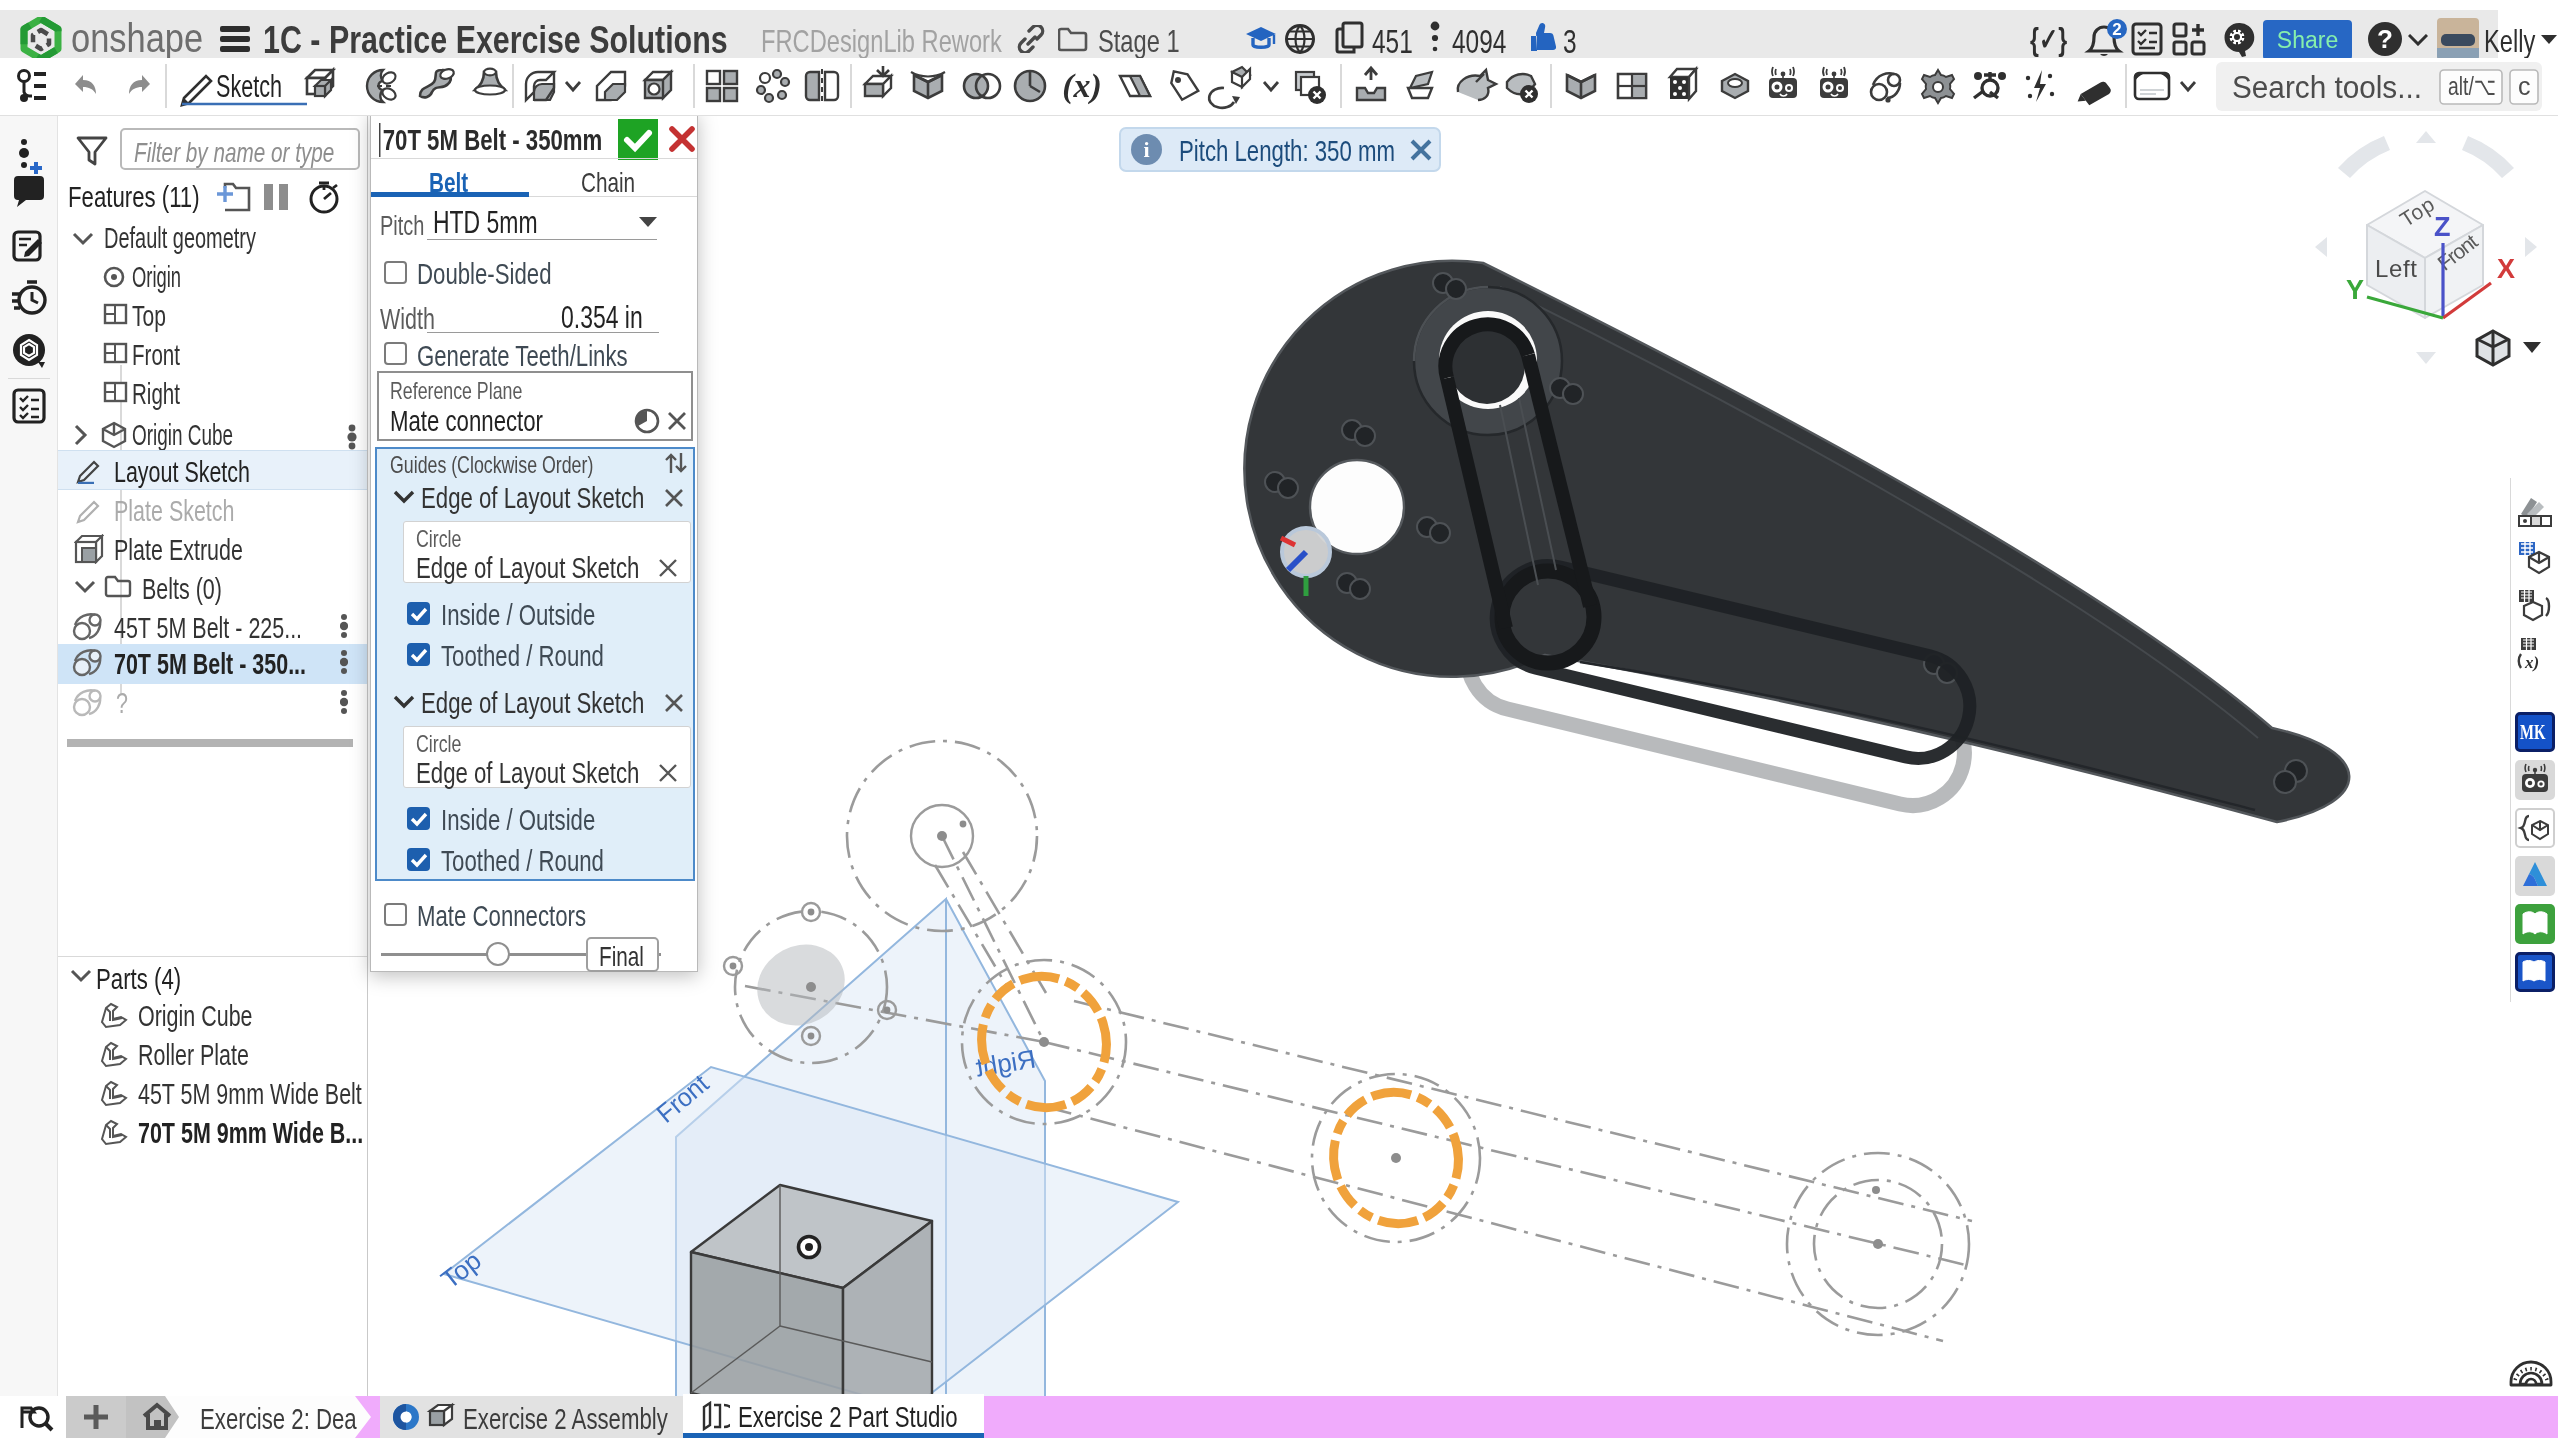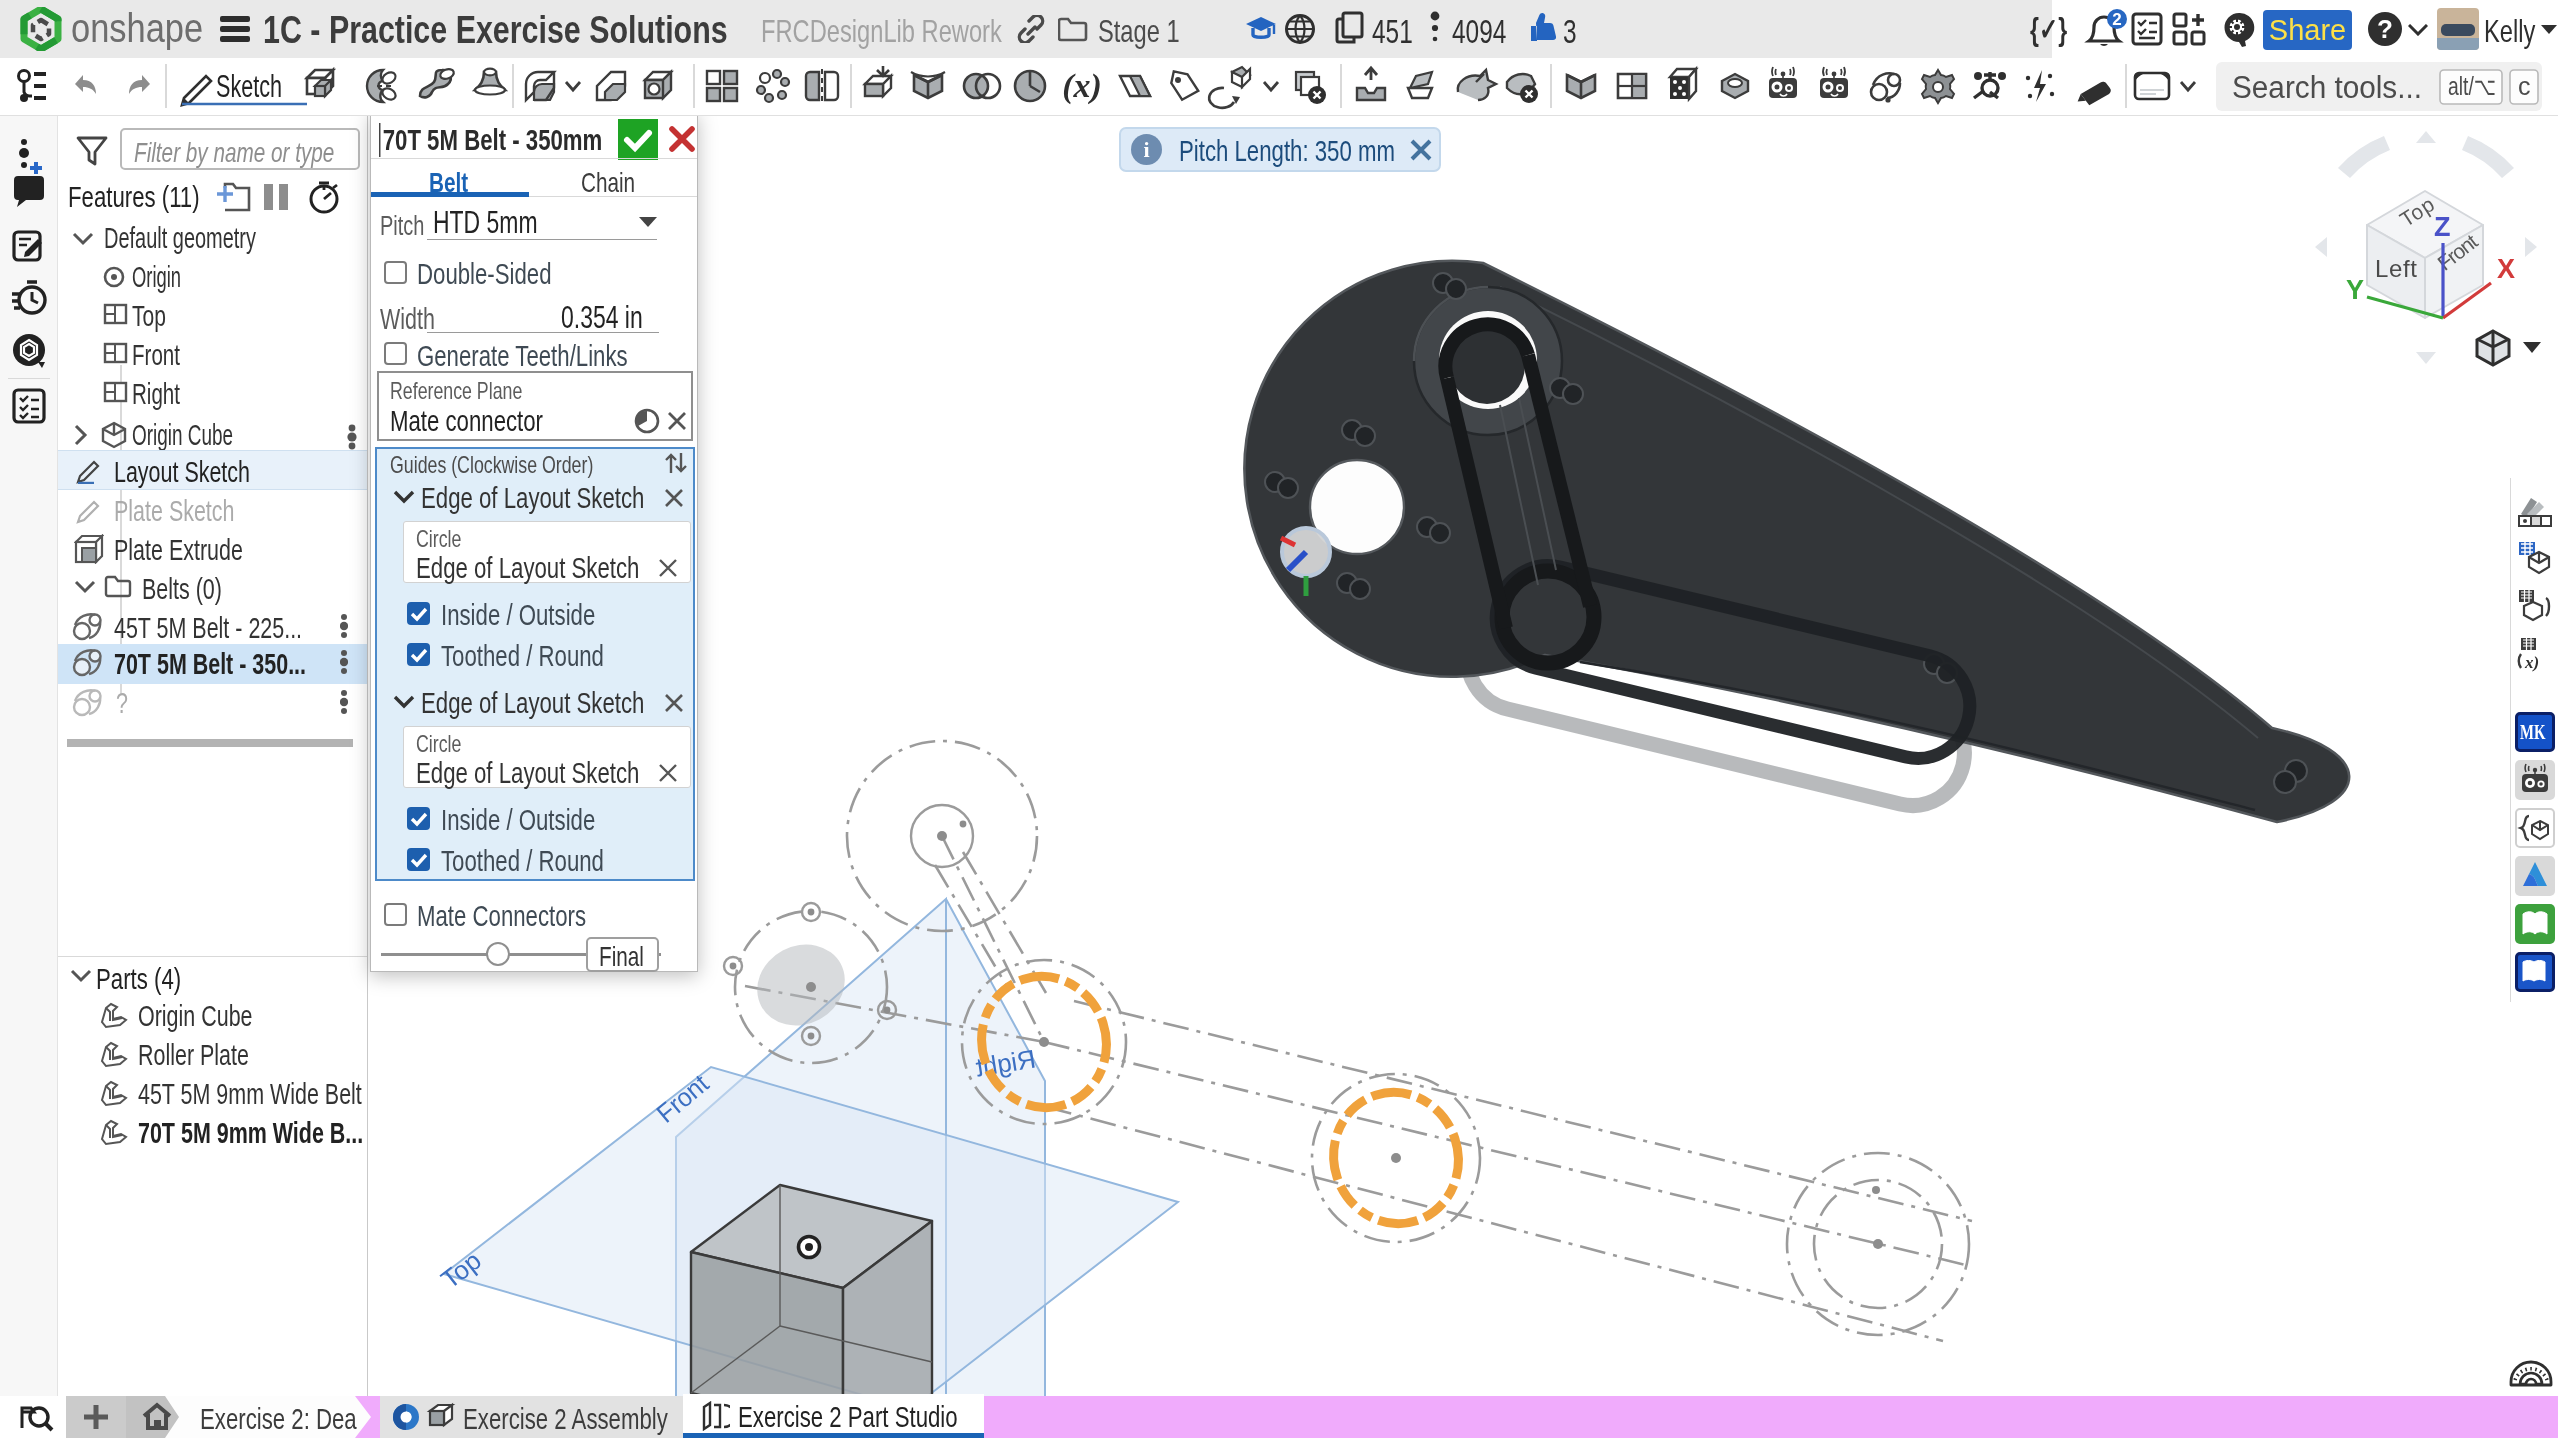--- a/index.html
+++ b/index.html
@@ -2,21 +2,21 @@
 <html><head>
 <meta charset="utf-8">
 <style>
 * { margin:0; padding:0; box-sizing:border-box; }
 html,body { width:2558px; height:1438px; overflow:hidden; background:#fff;
   font-family:"Liberation Sans", sans-serif; }
 #page { position:relative; width:2558px; height:1438px; }
 .abs { position:absolute; }
 
 
-#topbar { position:absolute; left:0; top:0; width:2052px; height:58px; background:#e9e9e9; z-index:30;text-decoration:underline; }
+#topbar { position:absolute; left:0; top:10px; width:2498px; height:58px; background:#e9e9e9; z-index:30;text-decoration:underline; }
 #toolbar { position:absolute; left:0; top:58px; width:2558px; height:58px; background:#ffffff; border-bottom:1px solid #e0e0e0; z-index:30; }
 
 
 #leftstrip { position:absolute; left:0; top:116px; width:58px; height:1280px; background:#f7f7f7; border-right:1px solid #e3e3e3; z-index:22; }
 #panel { position:absolute; left:58px; top:116px; width:310px; height:1280px; background:#ffffff; border-right:1px solid #c9c9c9; z-index:22; }
 
 
 #dialog { position:absolute; left:370px; top:112px; width:328px; height:860px; background:#ffffff; border:1px solid #b9b9b9; box-shadow:0 4px 18px rgba(0,0,0,0.25); z-index:24; }
 
 
@@ -255,21 +255,21 @@
       <rect x="2" y="20" width="12" height="12" rx="2" fill="none" stroke="#2f2f2f" stroke-width="3"></rect>
       <rect x="20" y="20" width="12" height="12" rx="2" fill="none" stroke="#2f2f2f" stroke-width="3"></rect>
       <path d="M26 2 v12 M20 8 h12" stroke="#2f2f2f" stroke-width="3.4"></path>
     </svg>
     <svg class="abs" style="left:2220px;top:11px" width="38" height="38" viewBox="0 0 38 38">
       <path d="M19 2 a14.5 14.5 0 1 0 0 29 l3 5 4-1 -1-5 a14.5 14.5 0 0 0 -6 -28 z" fill="#2f2f2f"></path>
       <circle cx="17" cy="16" r="7.5" fill="#fff"></circle>
       <circle cx="17" cy="16" r="3" fill="#2f2f2f"></circle>
       <path d="M17 6 v5 M17 21 v5 M7 16 h5 M22 16 h5 M10 9 l3.5 3.5 M20.5 19.5 L24 23 M24 9 l-3.5 3.5 M13.5 19.5 L10 23" stroke="#2f2f2f" stroke-width="2"></path>
     </svg>
-    <div class="abs" style="left:2263px;top:10px;width:89px;height:40px;background:#2767c4;border-radius:4px;color:#fde047;font-size:29px;text-align:center;line-height:40px;">Share</div>
+    <div class="abs" style="left:2263px;top:10px;width:89px;height:40px;background:#2767c4;border-radius:4px;color:#86efac;font-size:23px;text-align:center;line-height:40px;">Share</div>
     <svg class="abs" style="left:2366px;top:10px" width="38" height="38" viewBox="0 0 38 38">
       <circle cx="19" cy="19" r="17" fill="#2f2f2f"></circle>
       <text x="19" y="28" font-size="26" font-weight="bold" fill="#fff" text-anchor="middle" font-family="Liberation Sans">?</text>
     </svg>
     <svg class="abs" style="left:2408px;top:24px" width="20" height="12">
         <path d="M1 1 l9 9 9-9" fill="none" stroke="#2f2f2f" stroke-width="3"></path>
       </svg>
     <div class="abs" style="left:2437px;top:8px;width:42px;height:42px;border-radius:4px;background:#c9b49a;overflow:hidden;">
       <div class="abs" style="left:4px;top:16px;width:34px;height:12px;background:#3a4a5e;border-radius:5px;"></div>
       <div class="abs" style="left:0px;top:30px;width:42px;height:12px;background:#8aa0b4;"></div>

